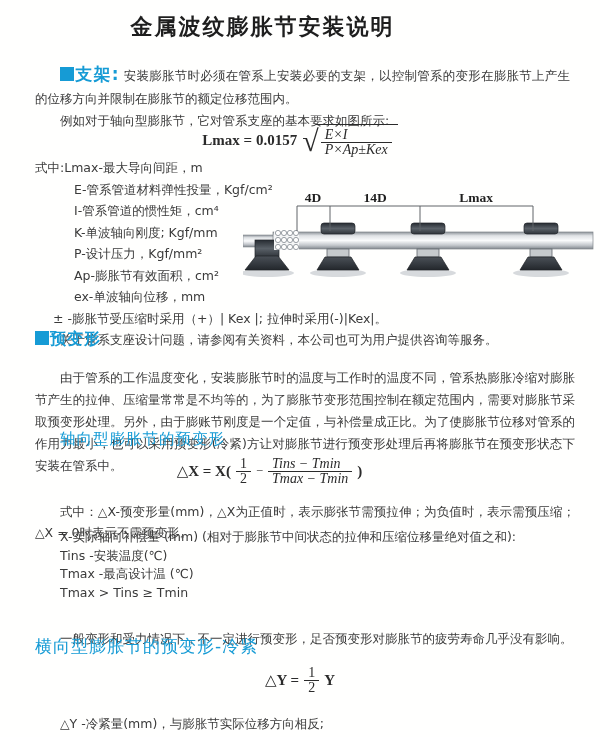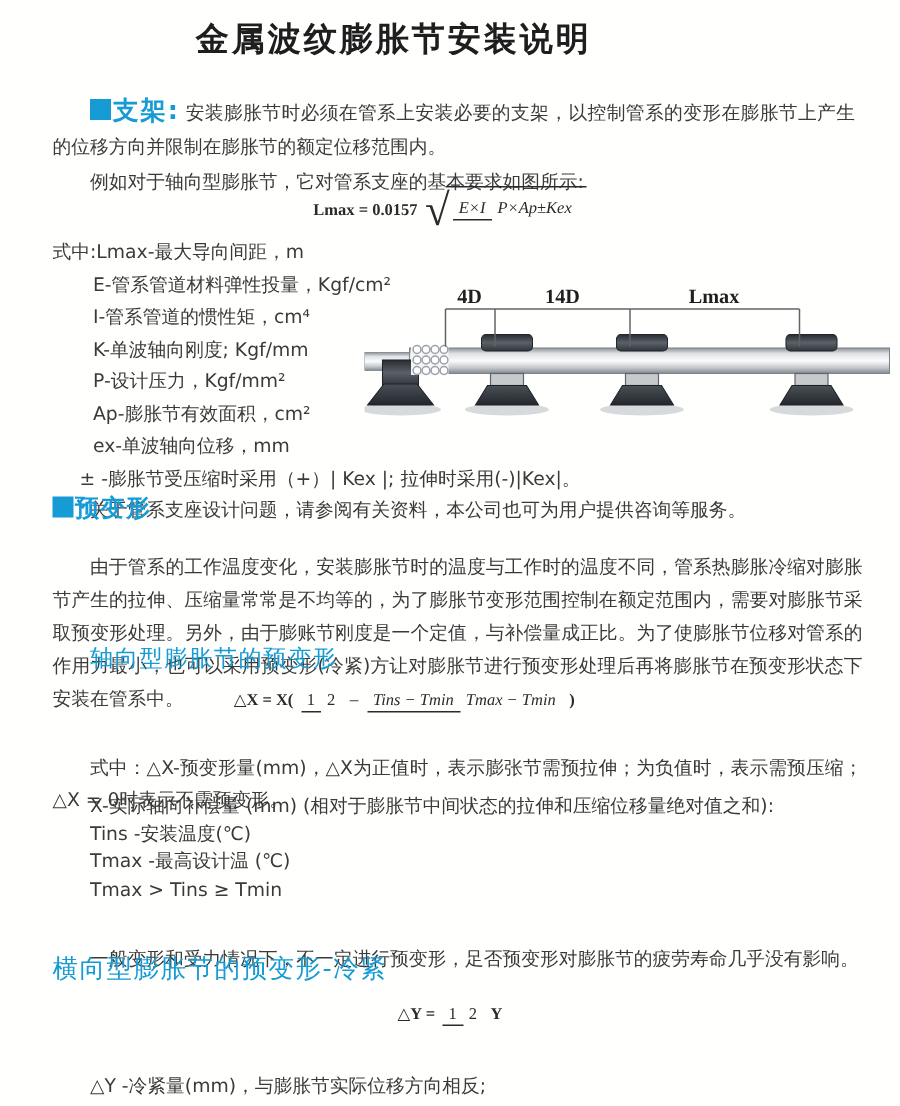--- a/index.html
+++ b/index.html
@@ -22,34 +22,34 @@
     vertical-align:-1px; margin-right:1px;
   }
   .sec-title{ color:var(--accent); font-size:17px; font-weight:bold; letter-spacing:1px; }
   .sec-title-lg{ color:var(--accent); font-size:16px; font-weight:bold; letter-spacing:1px; }
   .sub-head{ color:var(--accent); font-size:15.5px; letter-spacing:1px; font-weight:500; }
   .sub-head-lg{ color:var(--accent); font-size:17px; letter-spacing:1px; font-weight:500; }
 
   
   .formula{ display:flex; justify-content:center; align-items:center; gap:5px;
             font-family:"Liberation Serif","DejaVu Serif",serif; color:#2b2b2b; }
-  .f-bold{ font-weight:bold; font-size:11px; }
+  .f-bold{ font-weight:bold; font-size:15px; }
   .f-italic{ font-style:italic; }
-  .vfrac{ display:inline-flex; flex-direction:row; text-align:left;
-          font-size:11px; line-height:14px; vertical-align:middle;
+  .vfrac{ display:inline-flex; flex-direction:column; text-align:left;
+          font-size:14px; line-height:14px; vertical-align:middle;
           font-family:"Liberation Serif","DejaVu Serif",serif; }
   .vfrac .fnum{ border-bottom:1px solid #2b2b2b; padding:0 4px; }
   .vfrac .fden{ padding:0 4px; }
   .radical{ display:inline-flex; align-items:flex-start; }
   .rad-sign{ font-size:30px; line-height:32px; font-weight:400; transform:translateY(1px); }
   .rad-box{ border-top:1.6px solid #2b2b2b; margin-left:-3px; padding:3px 6px 0 5px; }
 
   
   .def-line{ display:block; line-height:21.5px; white-space:nowrap; }
-  .ind27{ margin-left:27px; }
+  .ind27{ margin-left:39px; }
   .ind18{ margin-left:18px; }
   .ind25{ margin-left:25px; }
   .items-line{ display:block; line-height:18.5px; }
 </style>
 </head>
 <body>
 
 <div class="page">
 
   <div class="abs page-title">金属波纹膨胀节安装说明</div>

